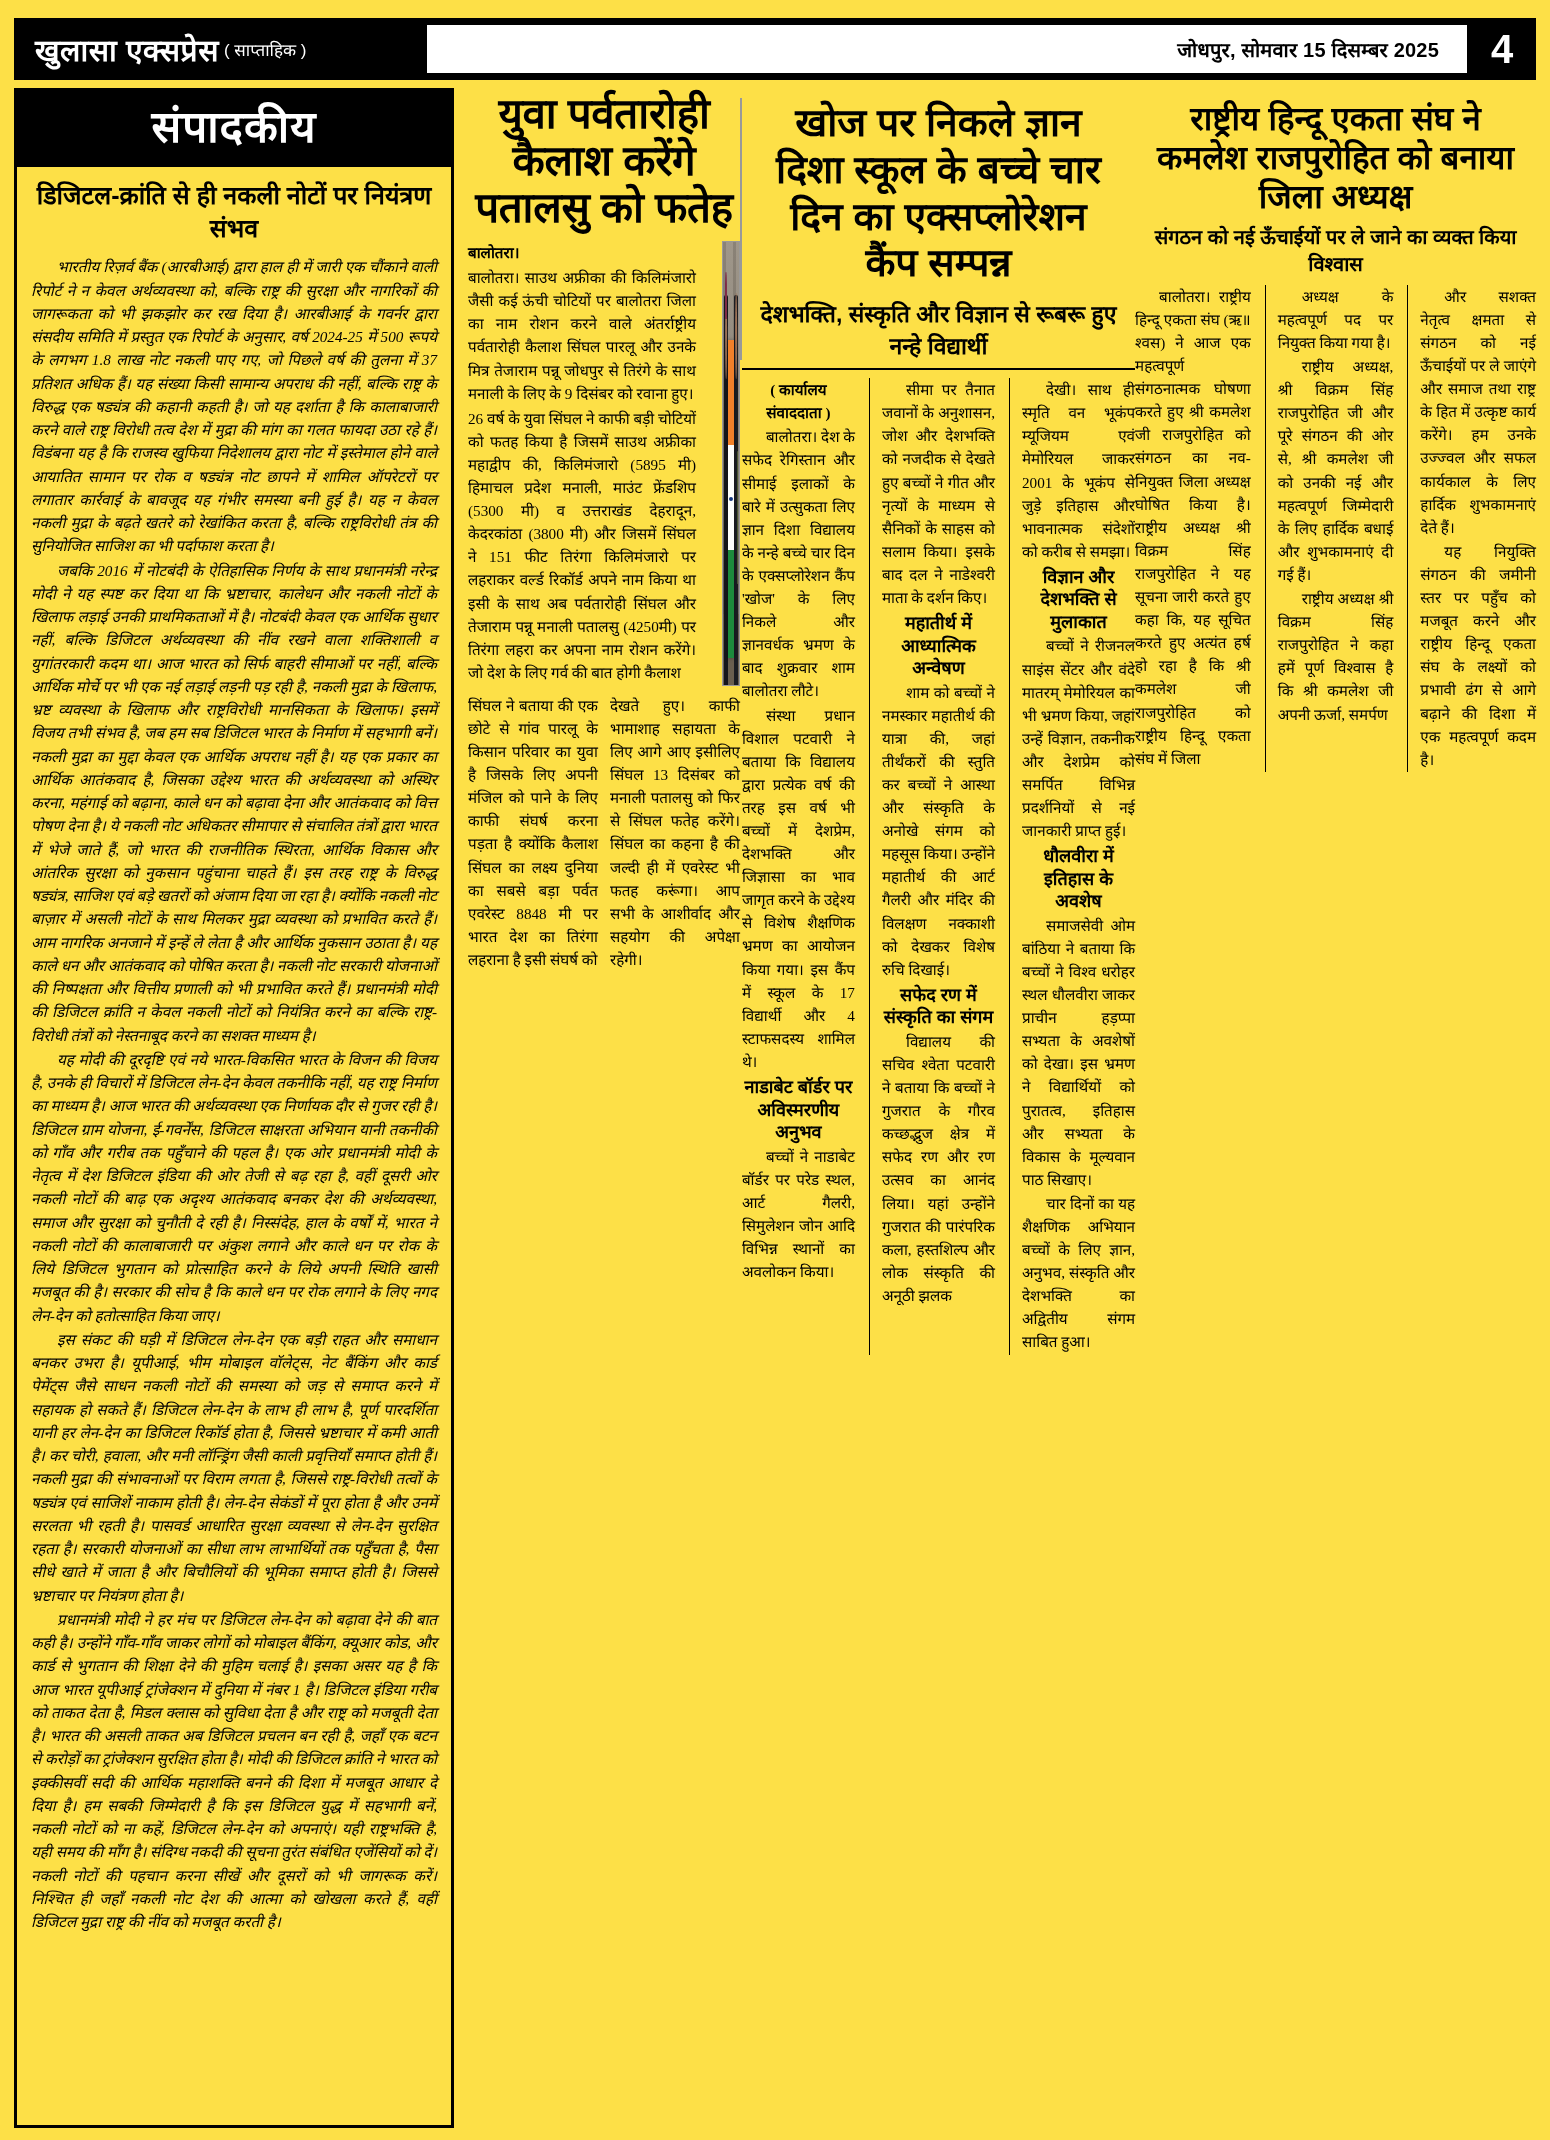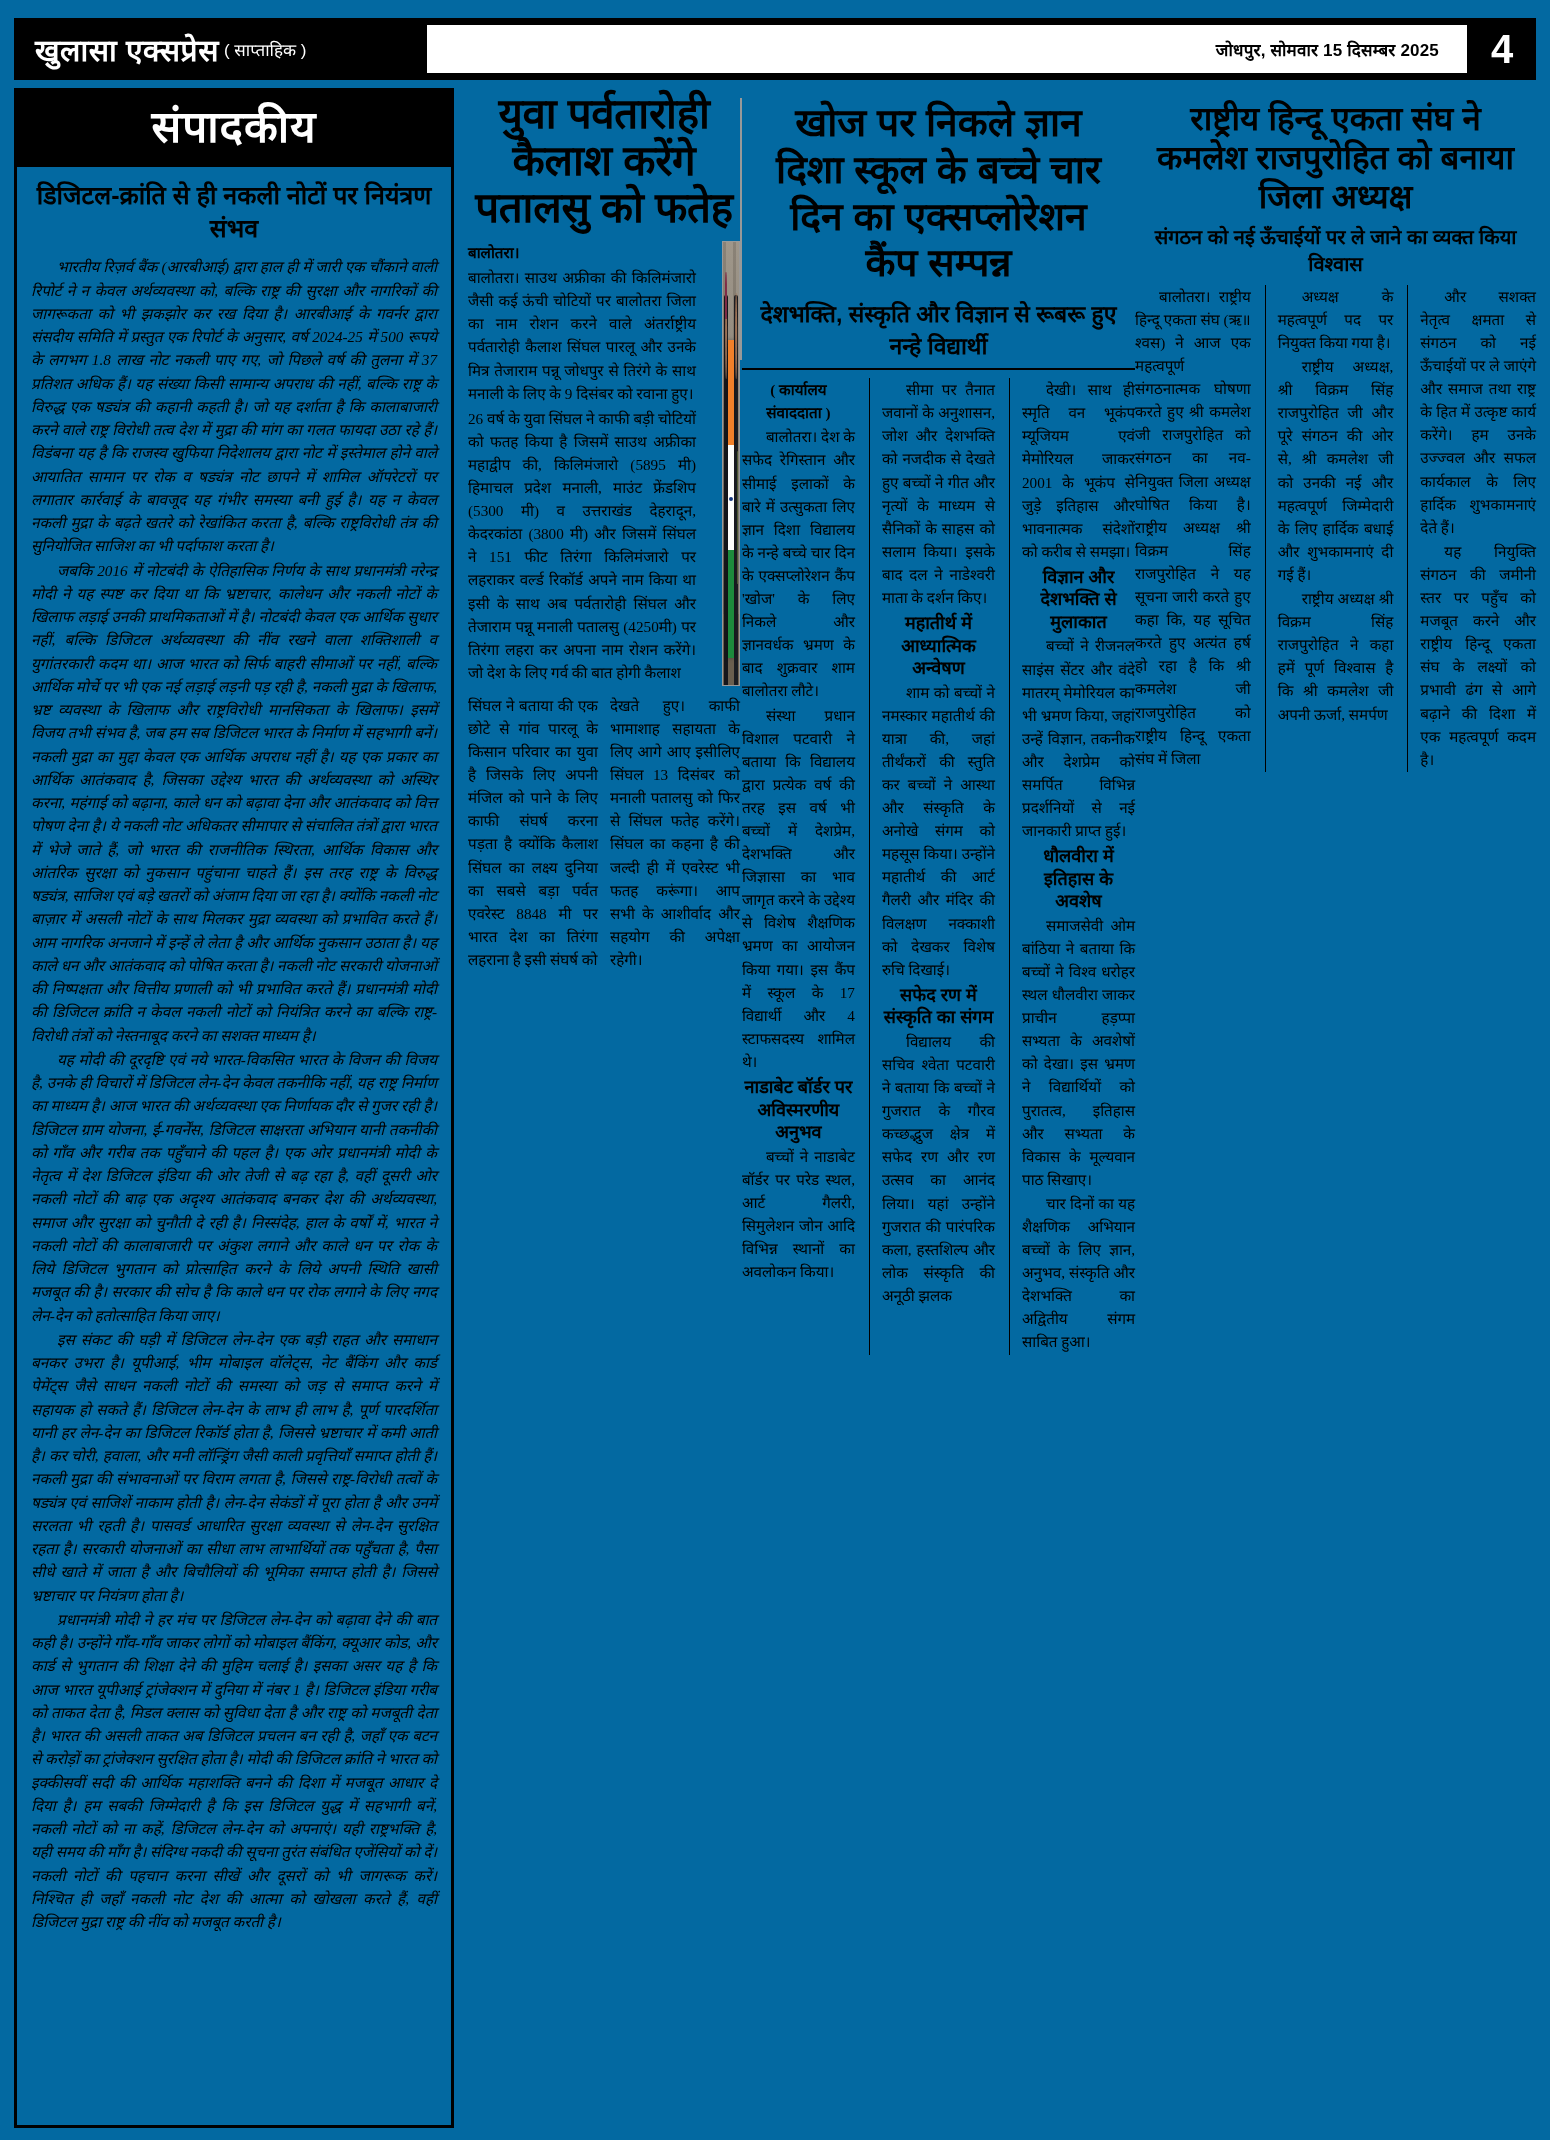--- a/index.html
+++ b/index.html
@@ -6,21 +6,21 @@
   html, body {
     width: 1550px; height: 2140px;
     background: #ffffff;
     font-family: "Liberation Serif", "DejaVu Serif", serif;
     color: #000;
   }
   .page {
     position: relative;
     width: 1550px; height: 2140px;
     padding: 18px 14px 10px 14px;
-    background: #0369a1;
+    background: #fde047;
   }
 
   
   .masthead {
     display: flex;
     align-items: stretch;
     height: 62px;
     border: 3px solid #000;
     background: #000;
     margin-bottom: 8px;
@@ -51,21 +51,21 @@
     flex: 1 1 auto;
     background: #fff;
     display: flex;
     align-items: center;
     justify-content: flex-end;
     padding-right: 28px;
     margin: 4px 4px 4px 0;
   }
   .mast-date {
     font-family: "Liberation Sans", sans-serif;
-    font-size: 17px;
+    font-size: 20px;
     font-weight: 700;
     letter-spacing: .2px;
   }
   .mast-page {
     flex: 0 0 62px;
     background: #000;
     color: #fff;
     display: flex;
     align-items: center;
     justify-content: center;

